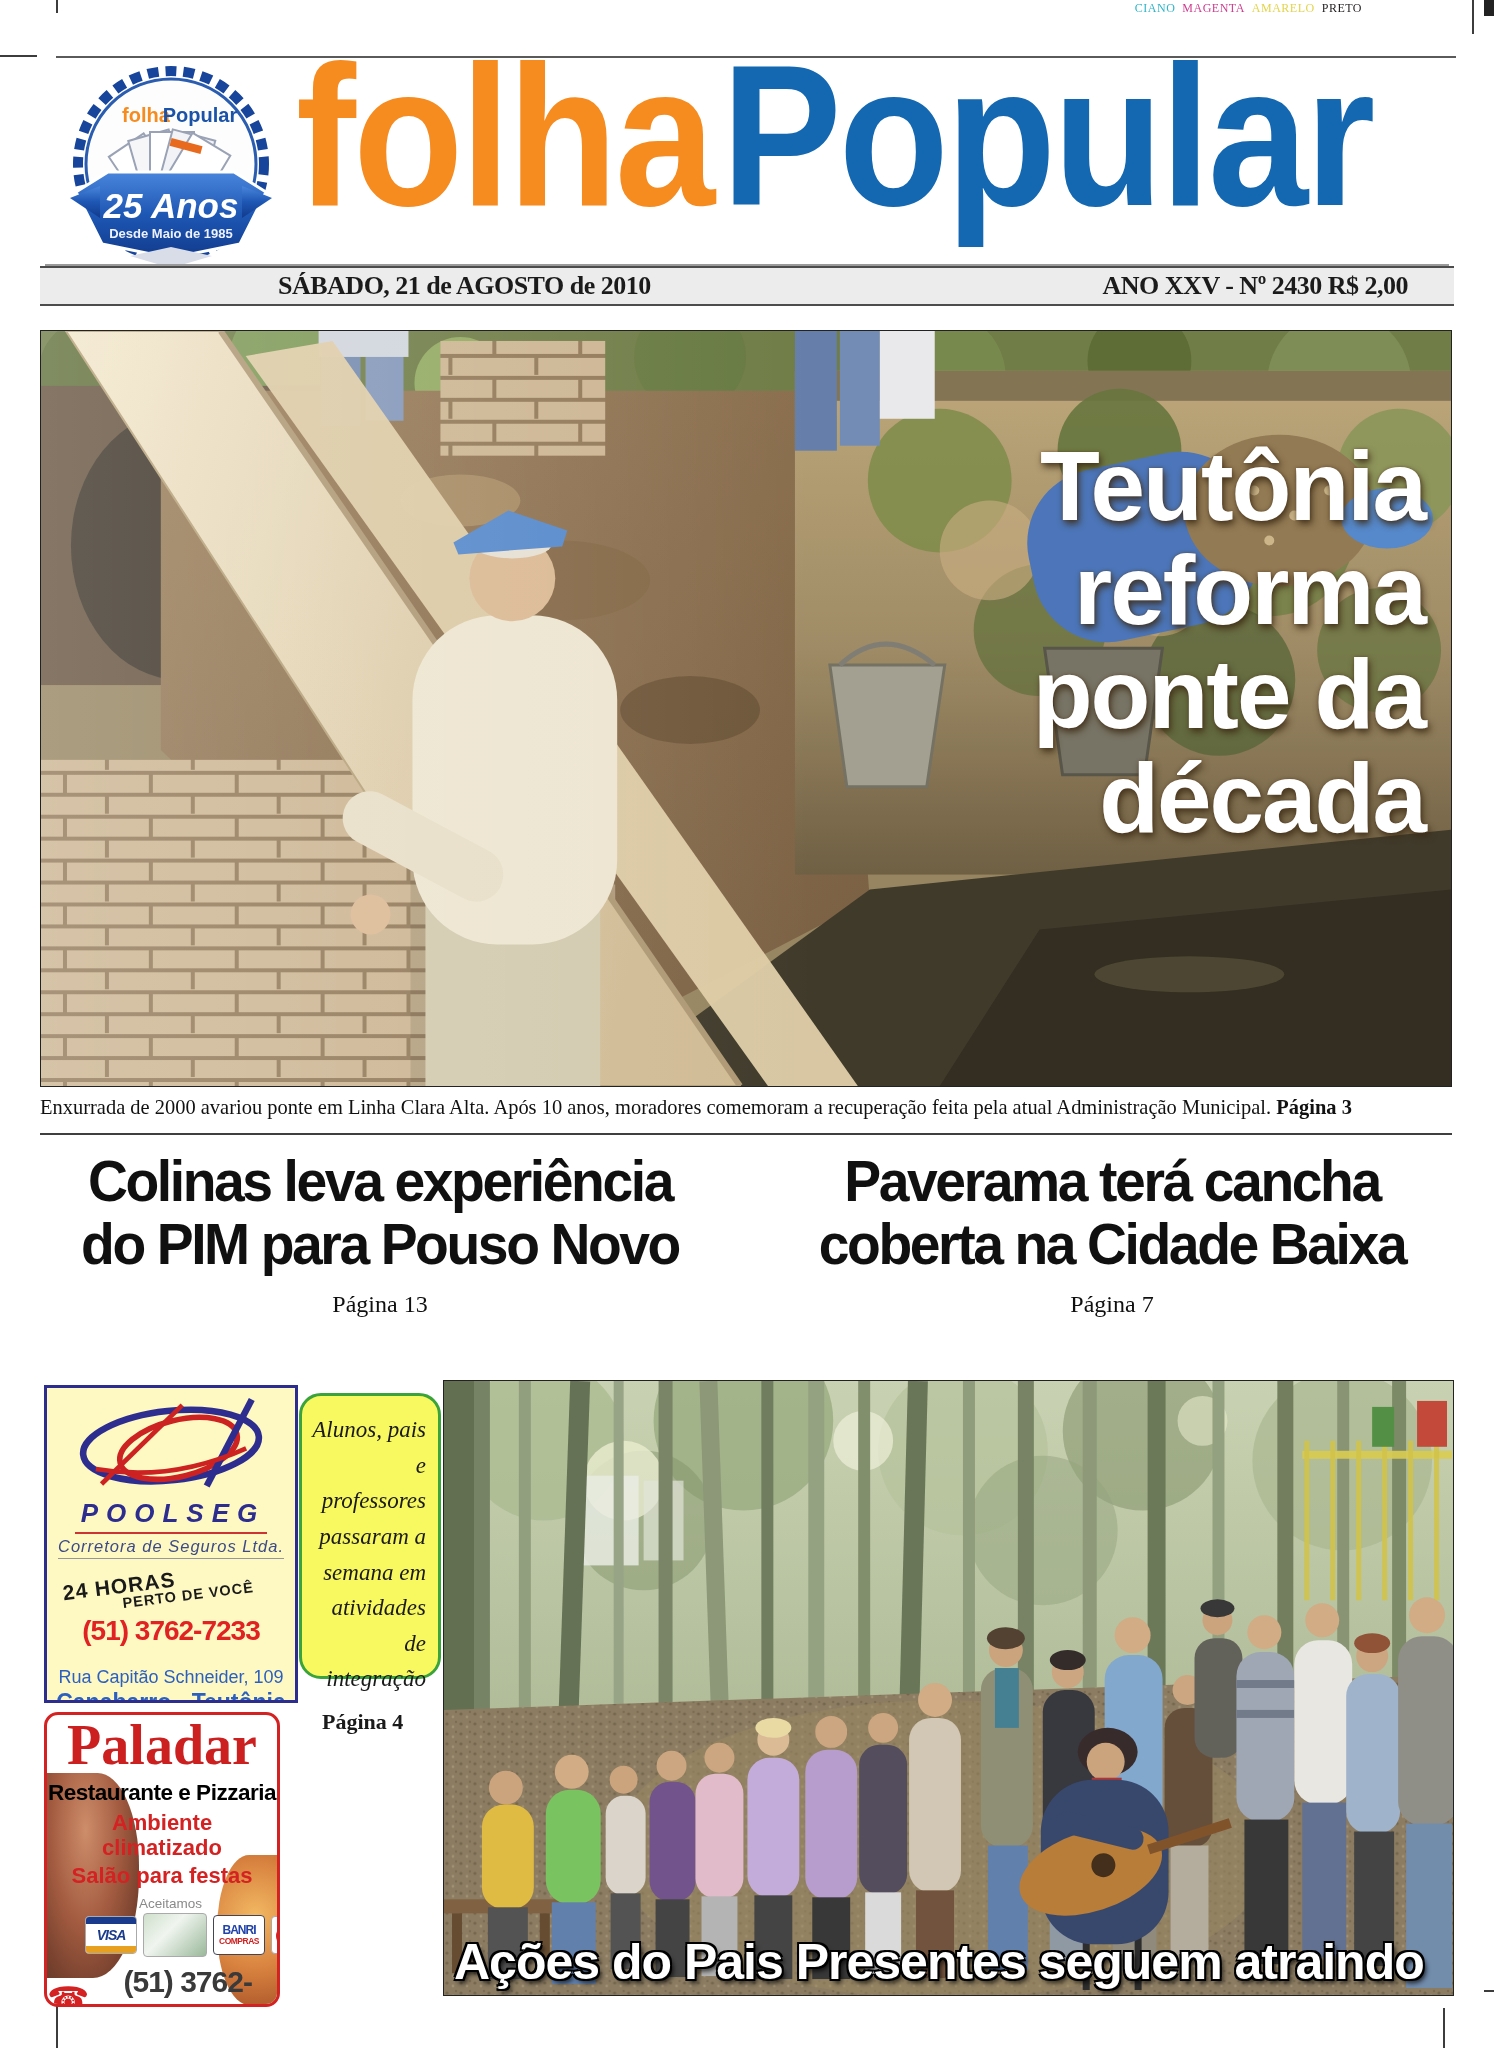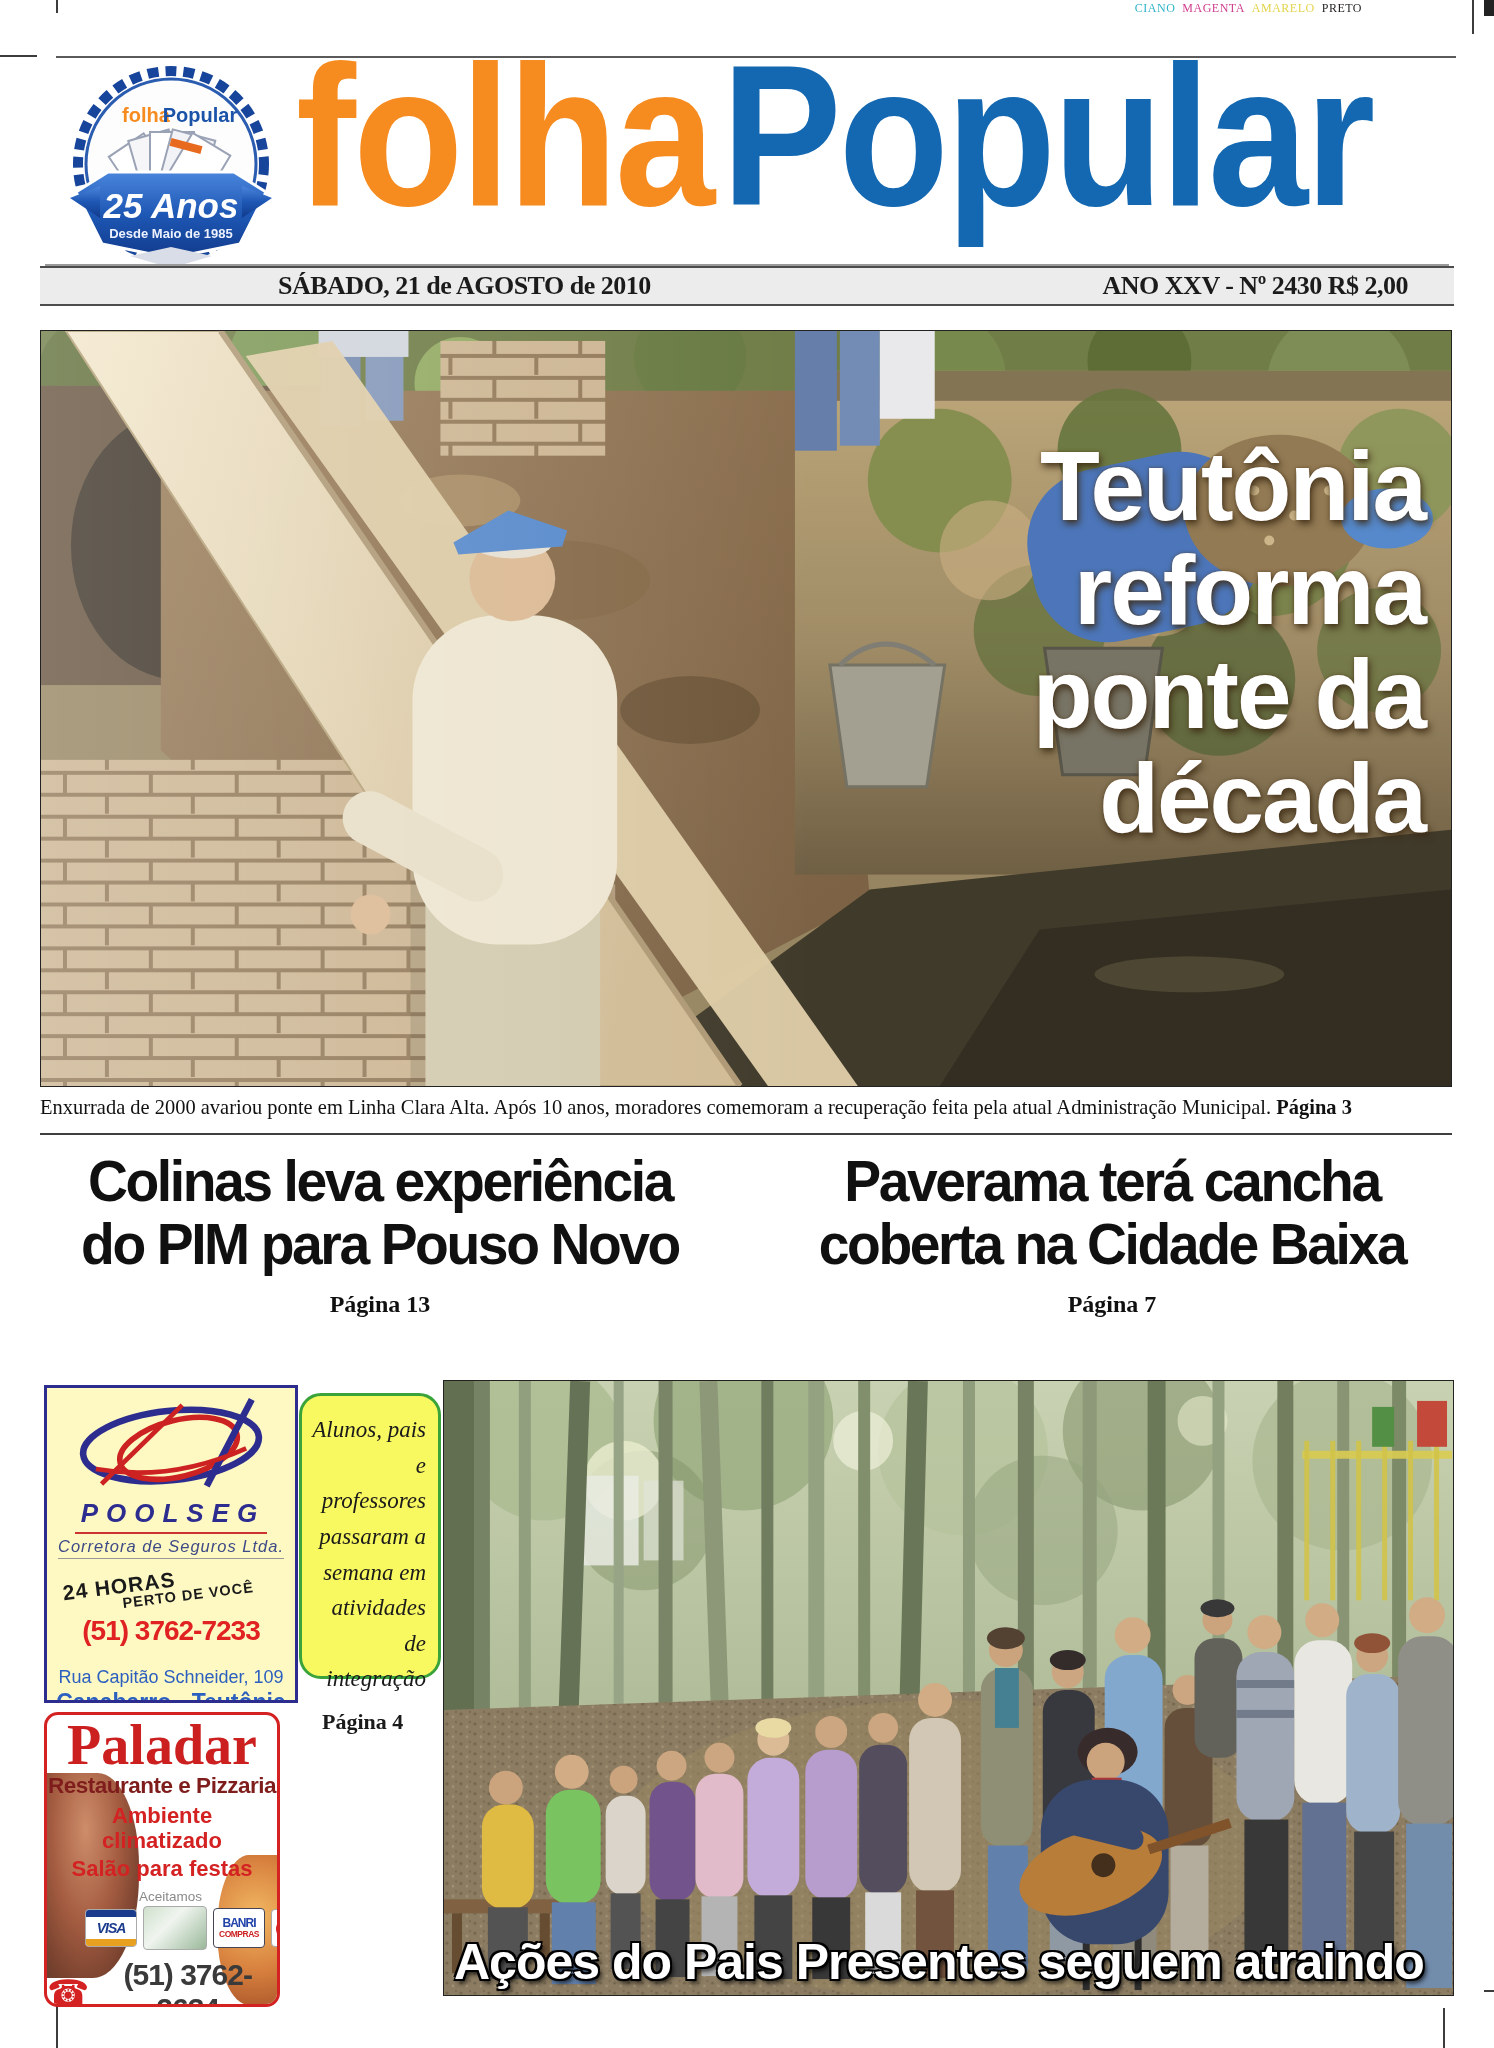--- a/index.html
+++ b/index.html
@@ -72,21 +72,21 @@
   
   .story{position:absolute;top:1150px;text-align:center;color:#101010;}
   .story-left{left:40px;width:680px;}
   .story-right{left:770px;width:684px;}
   .story h2{
     margin:0;font-size:57px;line-height:1.1;letter-spacing:-2.5px;
     transform:scaleX(.97);transform-origin:center top;
   }
   .story h2 span{display:block;}
   .pageref{
-    font-family:"Liberation Serif",serif;font-weight:bold;font-size:24px;margin-top:16px;
+    font-family:"Liberation Serif",serif;font-weight:normal;font-size:24px;margin-top:16px;
   }
 
   
   .poolseg{
     position:absolute;left:44px;top:1385px;width:254px;height:318px;box-sizing:border-box;
     border:3px solid #2d2d90;background:#fef9c3;text-align:center;overflow:hidden;
   }
   .pool-logo{width:212px;height:108px;margin-top:4px;}
   .pool-name{
     display:inline-block;font-size:26px;font-weight:bold;font-style:italic;color:#2d2d90;
@@ -112,21 +112,21 @@
     background:radial-gradient(ellipse at 42% 28%,#c8805a 0%,#9a4a2c 45%,#6b2e18 75%,#4a1f10 100%);
     border-radius:0 45% 50% 0;opacity:.9;
   }
   .pizza-photo{
     position:absolute;right:-4px;top:140px;width:64px;height:150px;
     background:radial-gradient(circle at 60% 40%,#f0b050 0%,#d4742a 55%,#a34414 100%);
     border-radius:50% 0 0 50%;opacity:.9;
   }
   .pal-inner{position:relative;z-index:1;}
   .pal-title{font-family:"Liberation Serif",serif;font-weight:bold;font-size:56px;color:#cc2020;line-height:1;margin-top:2px;}
-  .pal-sub{font-size:22.5px;font-weight:bold;color:#7f1d1d;margin-top:0;letter-spacing:-.5px;}
+  .pal-sub{font-size:22.5px;font-weight:bold;color:#000000;margin-top:7px;letter-spacing:-.5px;}
   .pal-f1{width:148px;margin:5px auto 0;font-size:22px;font-weight:bold;color:#d42222;line-height:1.12;}
   .pal-f2{font-size:22px;font-weight:bold;color:#d42222;margin-top:3px;}
   .pal-accept{font-size:13.5px;color:#8a8a8a;text-align:left;margin:7px 0 2px 92px;}
   .pal-cards{display:flex;align-items:center;gap:6px;margin:2px 0 0 38px;}
   .card{box-sizing:border-box;border:1px solid #aaa;border-radius:4px;background:#fff;overflow:hidden;flex:none;text-align:right;}
   .card-visa{width:52px;height:38px;display:flex;flex-direction:column;}
   .card-visa .vtop{height:7px;background:#1a3a8c;}
   .card-visa .vmid{flex:1;display:flex;align-items:center;justify-content:center;
      font-size:14px;font-weight:bold;font-style:italic;color:#1a3a8c;letter-spacing:-1px;}
   .card-visa .vbot{height:7px;background:#e8a020;}

